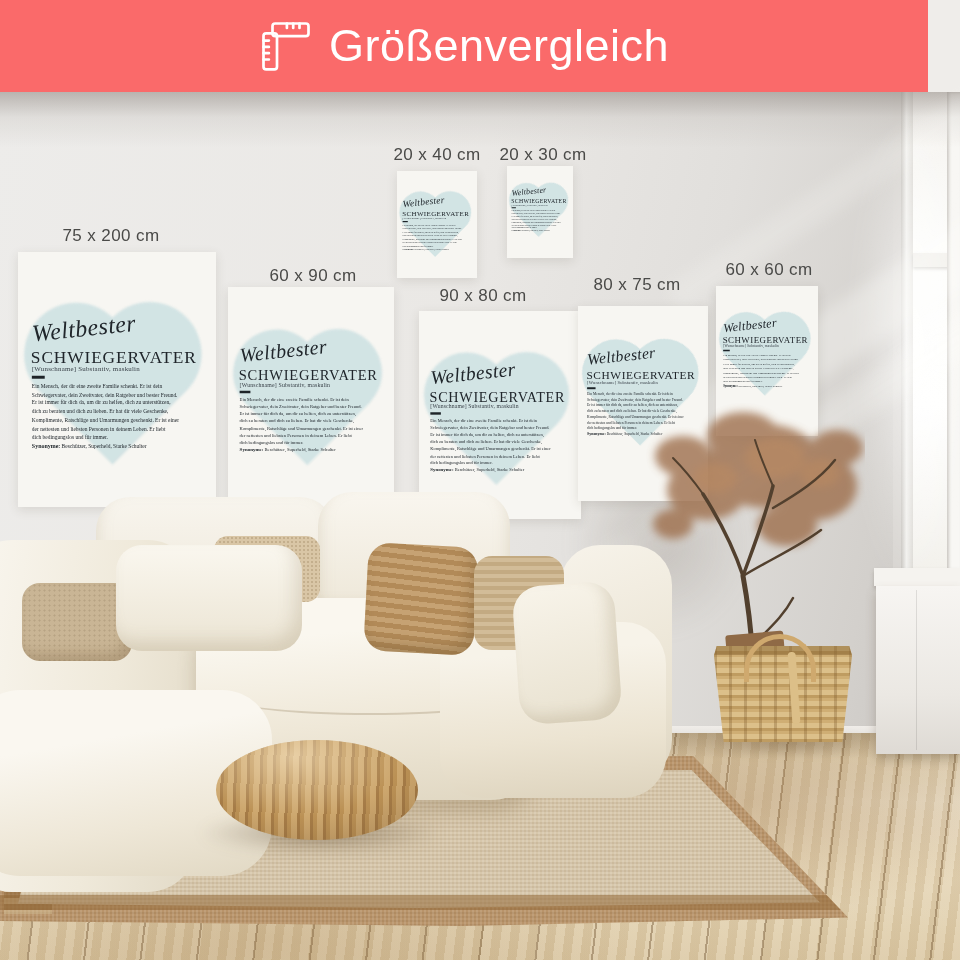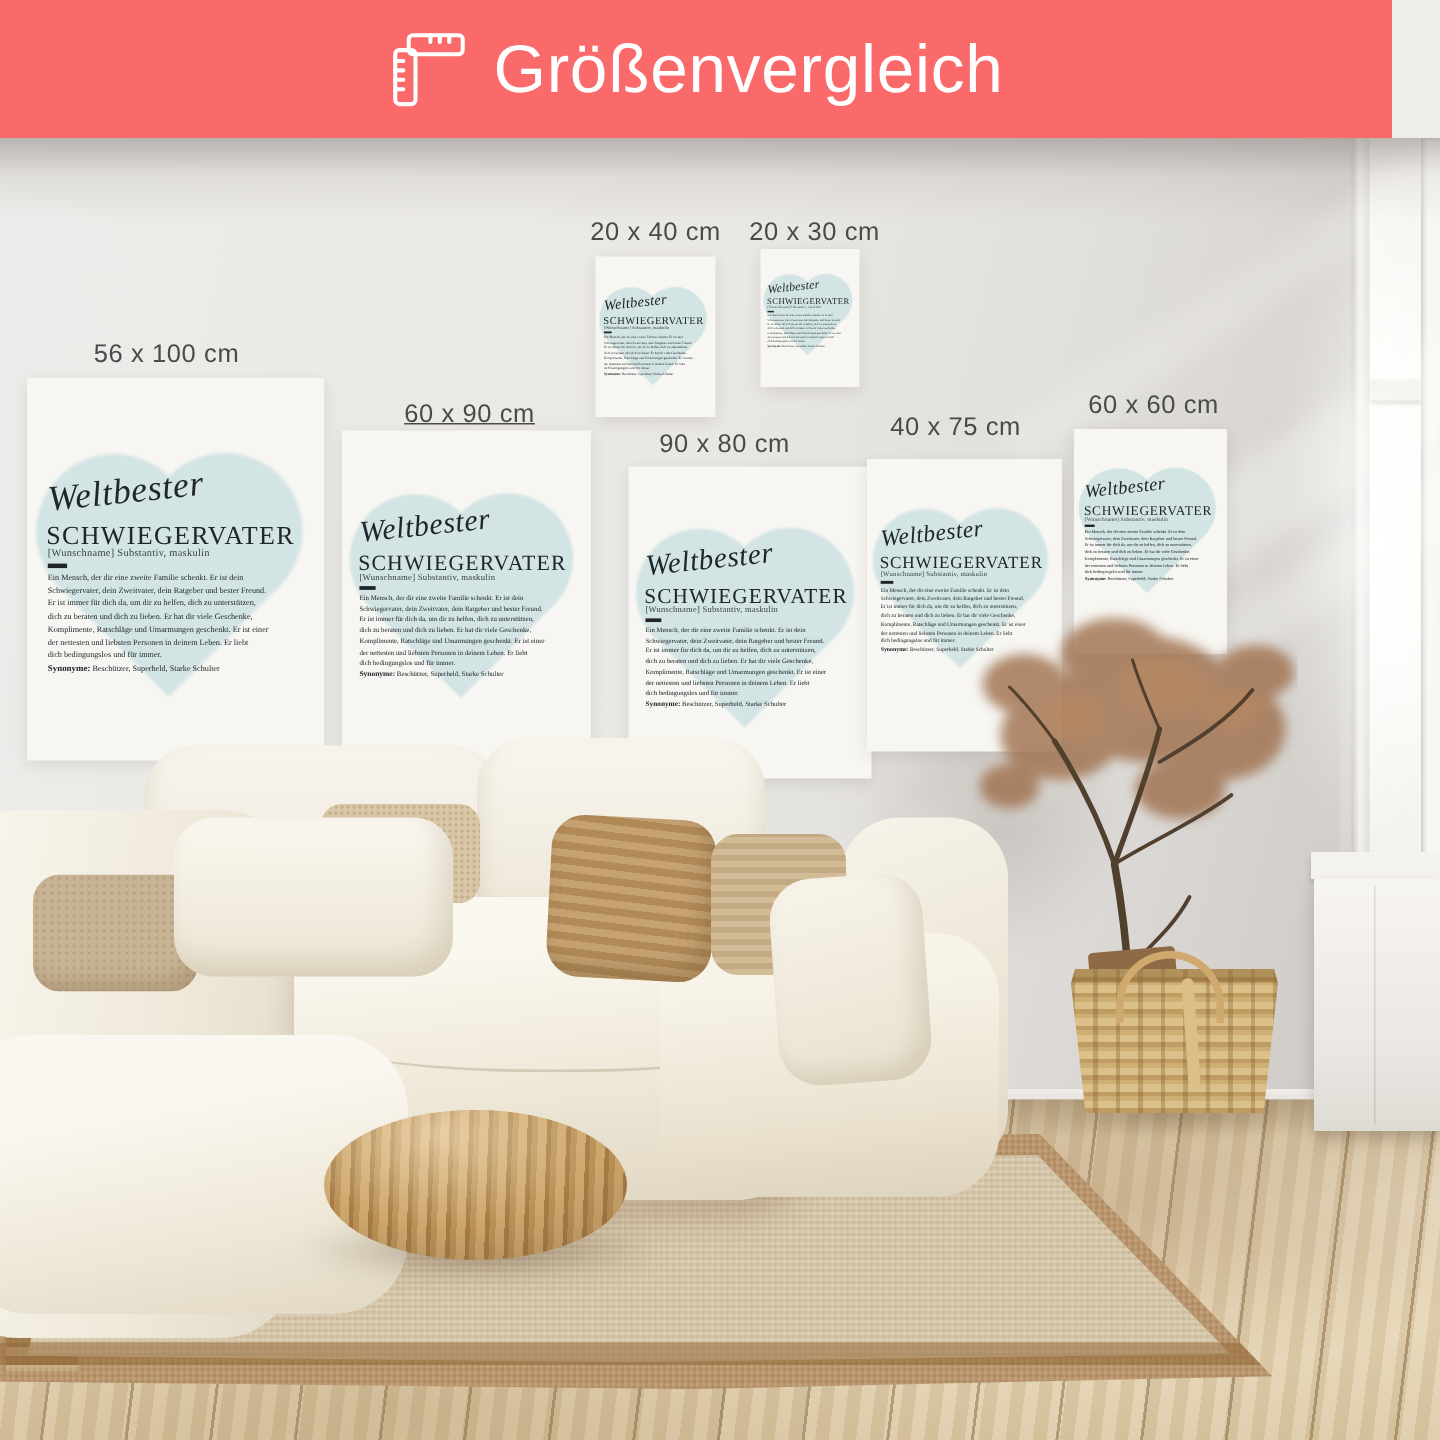--- a/index.html
+++ b/index.html
@@ -313,26 +313,26 @@
         <div>der nettesten und liebsten Personen in deinem Leben. Er liebt</div>
         <div>dich bedingungslos und für immer.</div>
       </div>
       <div class="p-syn">
         <b>Synonyme:</b> <span>Beschützer, Superheld, Starke Schulter</span>
       </div>
     </div>
   </div>
     </div>
 
-  <div class="size-label" style="left:111px;top:226px;">56 x 100 cm</div>
-  <div class="size-label" style="left:313px;top:266px;text-decoration:underline;">60 x 90 cm</div>
+  <div class="size-label" style="left:111px;top:226px;">75 x 200 cm</div>
+  <div class="size-label" style="left:313px;top:266px;">60 x 90 cm</div>
   <div class="size-label" style="left:437px;top:145px;">20 x 40 cm</div>
   <div class="size-label" style="left:543px;top:145px;">20 x 30 cm</div>
   <div class="size-label" style="left:483px;top:286px;">90 x 80 cm</div>
-  <div class="size-label" style="left:637px;top:275px;">40 x 75 cm</div>
+  <div class="size-label" style="left:637px;top:275px;">80 x 75 cm</div>
   <div class="size-label" style="left:769px;top:260px;">60 x 60 cm</div>
 
   <div class="abs baseboard"></div>
   <div class="abs floor"></div>
   <div class="abs rug">
     <div class="rug-ornament"></div>
     <div class="rug-field"></div>
     <div class="rug-front-band"></div>
   </div>
   <div class="abs rug-sun"></div>

